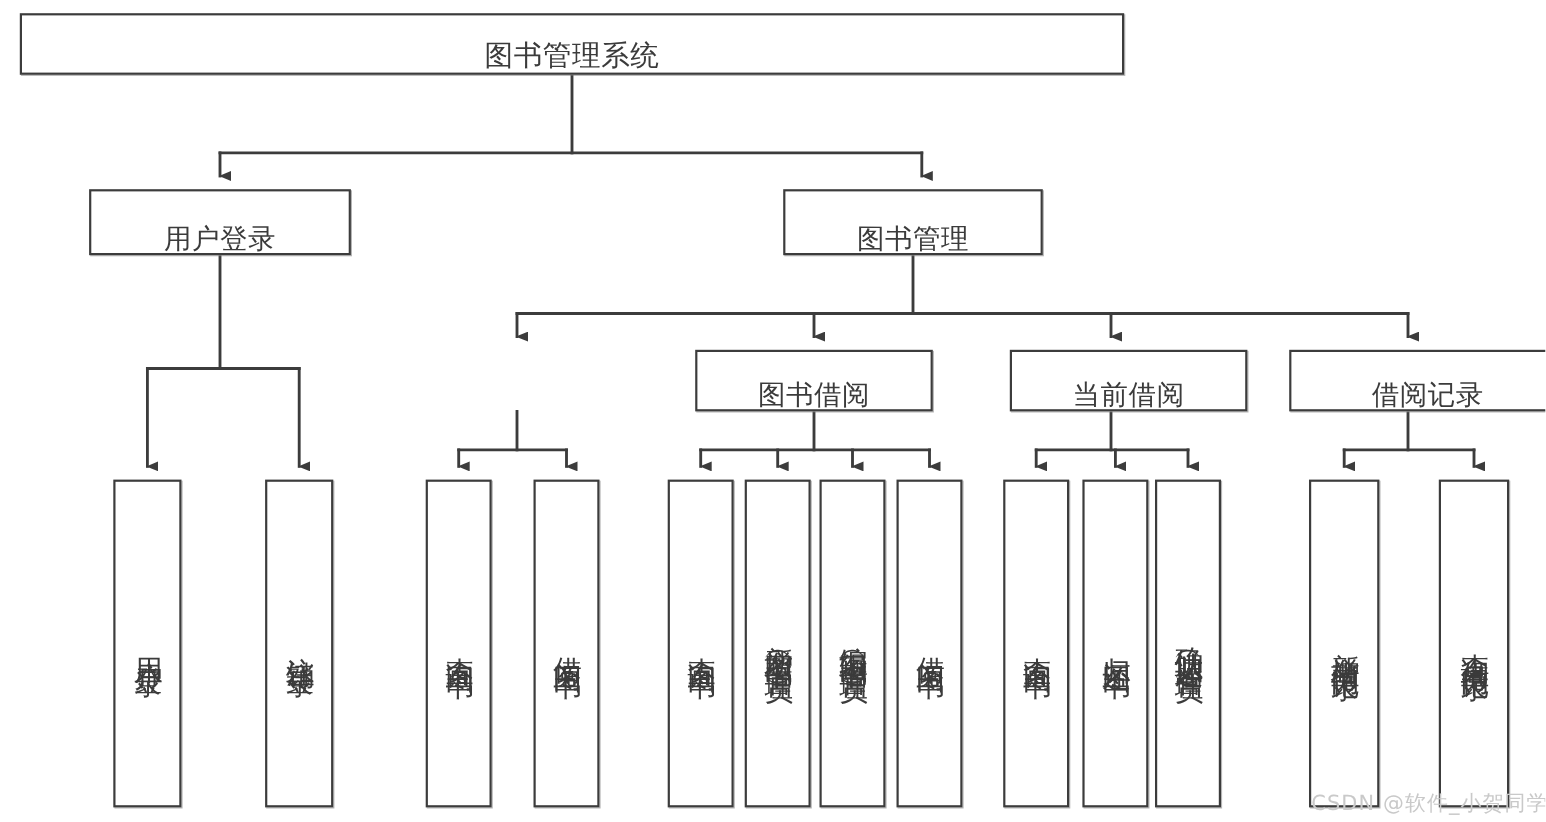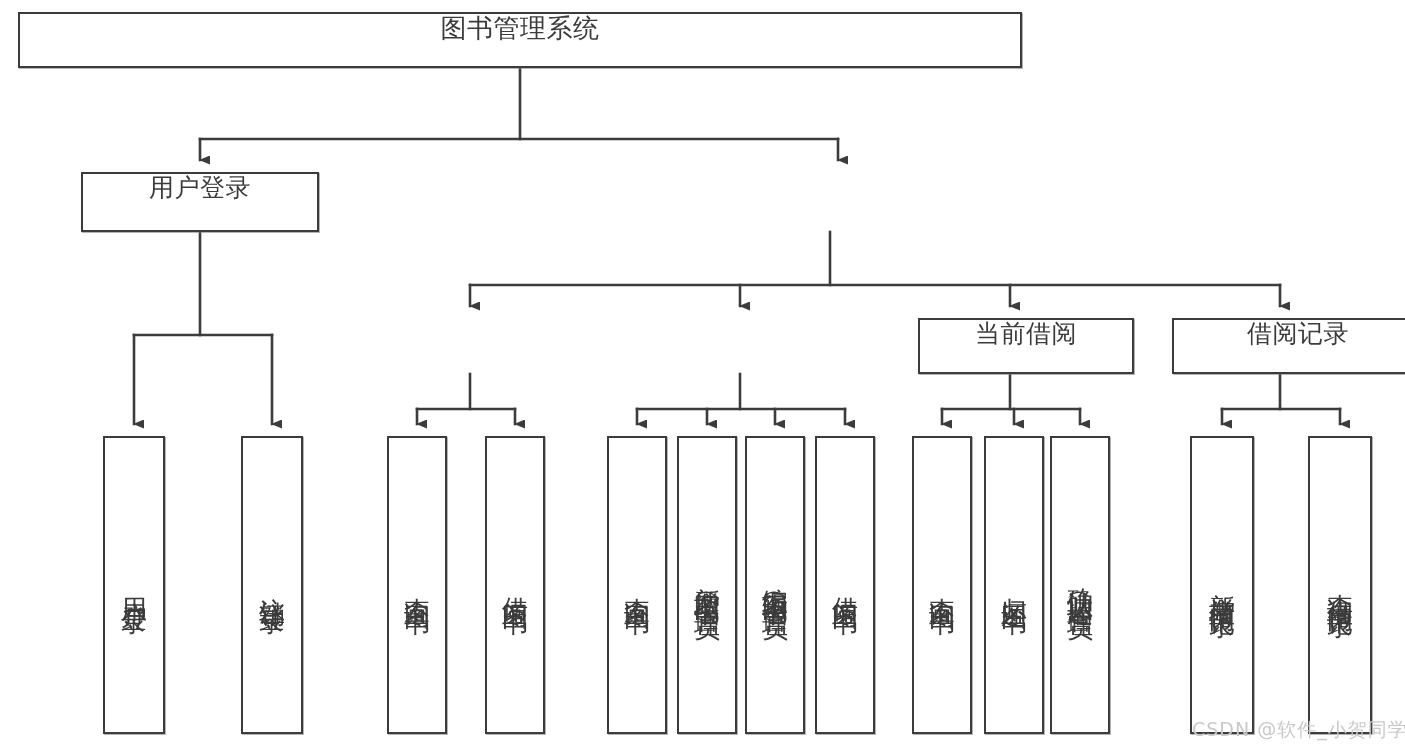--- a/index.html
+++ b/index.html
@@ -26,21 +26,21 @@
     height: 747px;
     pointer-events: none;
   }
   .node {
     position: absolute;
     box-sizing: border-box;
     background: #ffffff;
     border: 2.5px solid #3c3c3c;
     box-shadow: 1px 1px 0 0 rgba(120,120,120,0.55);
     display: flex;
-    align-items: flex-start;
+    align-items: flex-end;
     justify-content: center;
     color: #3b3b3b;
   }
   .node-label {
     color: #3b3b3b;
     letter-spacing: 0.5px;
     white-space: nowrap;
   }
   
   .node.horiz .node-label {
@@ -129,21 +129,27 @@
     </g>
   </svg>
 
   <div class="node horiz root" style="left: 18px; top: 12px; width: 1004px; height: 56px; border-color: rgb(60, 60, 60); background: rgb(255, 255, 255); color: rgb(59, 59, 59);">
     <span class="node-label">图书管理系统</span>
   </div>
 
   <div class="node horiz" style="left: 81px; top: 172px; width: 238px; height: 60px; border-color: rgb(60, 60, 60); background: rgb(255, 255, 255); color: rgb(59, 59, 59);">
     <span class="node-label">用户登录</span>
   </div>
+  <div class="node horiz" style="left: 712px; top: 172px; width: 236px; height: 60px; border-color: rgb(60, 60, 60); background: rgb(255, 255, 255); color: rgb(59, 59, 59);">
+    <span class="node-label">图书管理</span>
+  </div>
 
+  <div class="node horiz" style="left: 632px; top: 318px; width: 216px; height: 56px; border-color: rgb(60, 60, 60); background: rgb(255, 255, 255); color: rgb(59, 59, 59);">
+    <span class="node-label">图书借阅</span>
+  </div>
   <div class="node horiz" style="left: 902px; top: 318px; width: 216px; height: 56px; border-color: rgb(60, 60, 60); background: rgb(255, 255, 255); color: rgb(59, 59, 59); margin-left: 16px;">
     <span class="node-label">当前借阅</span>
   </div>
   <div class="node horiz" style="left: 1172px; top: 318px; width: 252px; height: 56px; border-color: rgb(60, 60, 60); background: rgb(255, 255, 255); color: rgb(59, 59, 59);">
     <span class="node-label">借阅记录</span>
   </div>
 
   <div class="node vert" style="left: 103px; top: 436px; width: 62px; height: 298px; border-color: rgb(60, 60, 60); background: rgb(255, 255, 255); color: rgb(59, 59, 59);">
     <span class="node-label">用户登录</span>
   </div>

